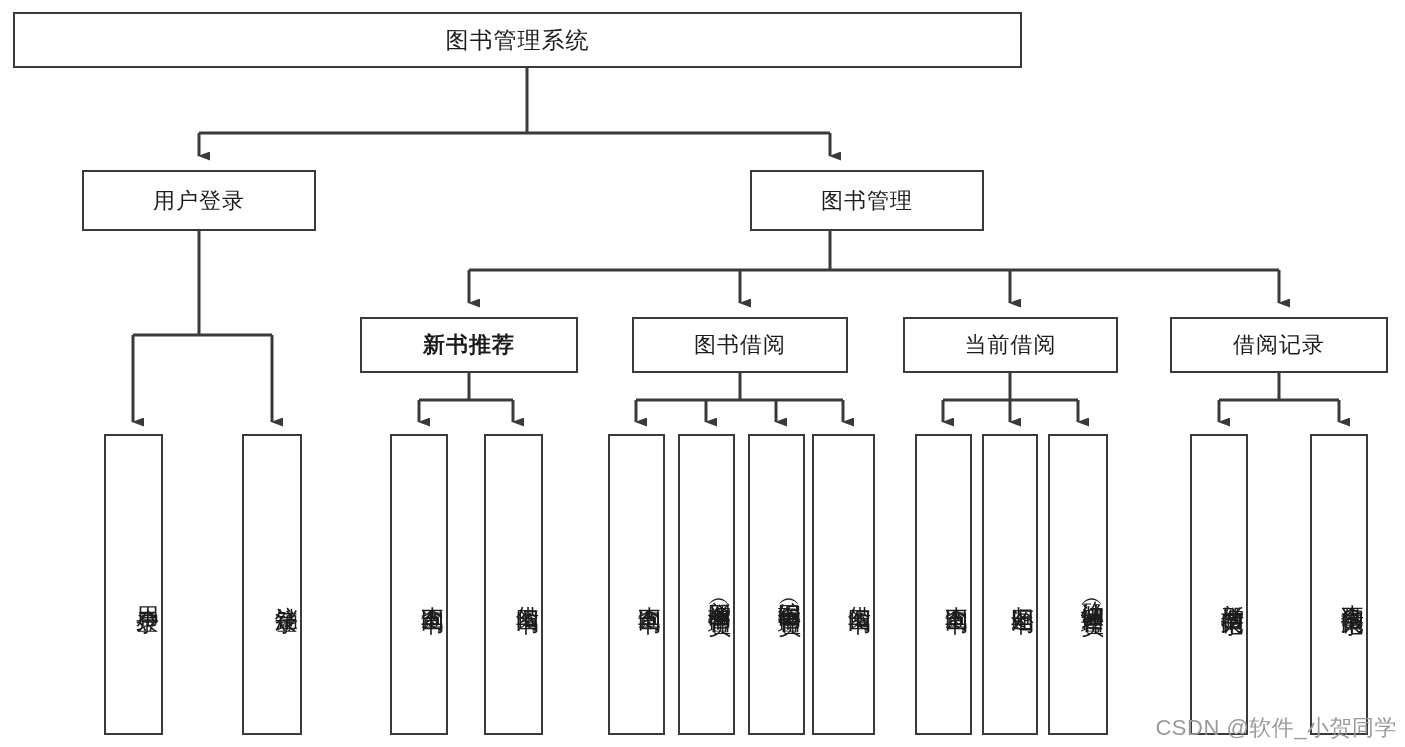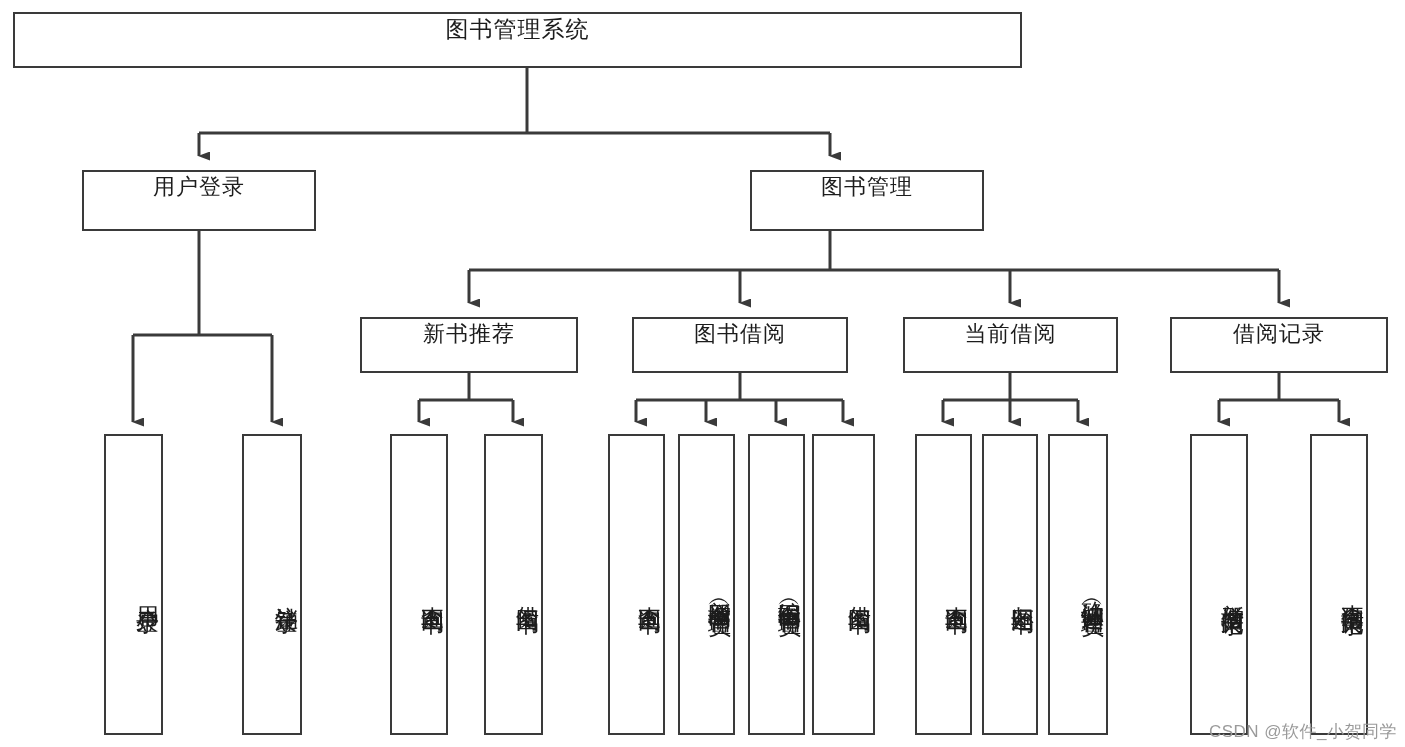--- a/index.html
+++ b/index.html
@@ -25,20 +25,21 @@
     width: 1405px;
     height: 747px;
     pointer-events: none;
   }
   .node {
     position: absolute;
     box-sizing: border-box;
     border: 2px solid #3a3a3a;
     background: #ffffff;
     display: flex;
+    align-items: center;
     justify-content: center;
     color: #1c1c1c;
   }
   .node-h {
     font-size: 22px;
     letter-spacing: 1px;
     white-space: nowrap;
   }
   .node-root {
     font-size: 23px;
@@ -55,21 +56,21 @@
   }
   .node-v .vlabel {
     writing-mode: vertical-rl;
     text-orientation: upright;
     white-space: nowrap;
   }
   #watermark {
     position: absolute;
     right: 8px;
     bottom: 4px;
-    font-size: 17px;
+    font-size: 22px;
     color: #9a9a9a;
     letter-spacing: 0.5px;
     white-space: nowrap;
   }
 </style>
 </head>
 <body>
 
 <div id="diagram-root">
 
@@ -127,21 +128,21 @@
     <span>图书管理系统</span>
   </div>
 
   <div class="node node-h" style="left:82px; top:170px; width:234px; height:61px;">
     <span>用户登录</span>
   </div>
   <div class="node node-h" style="left:712px; top:170px; width:234px; height:61px;margin-left:38px;">
     <span>图书管理</span>
   </div>
 
-  <div class="node node-h" style="left:360px; top:317px; width:218px; height:56px;">
+  <div class="node node-h" style="left:360px; top:317px; width:218px; height:56px;font-weight:bold;">
     <span>新书推荐</span>
   </div>
   <div class="node node-h" style="left:632px; top:317px; width:216px; height:56px;font-family:Liberation Serif, serif;">
     <span>图书借阅</span>
   </div>
   <div class="node node-h" style="left:903px; top:317px; width:215px; height:56px;">
     <span>当前借阅</span>
   </div>
   <div class="node node-h" style="left:1170px; top:317px; width:218px; height:56px;">
     <span>借阅记录</span>

